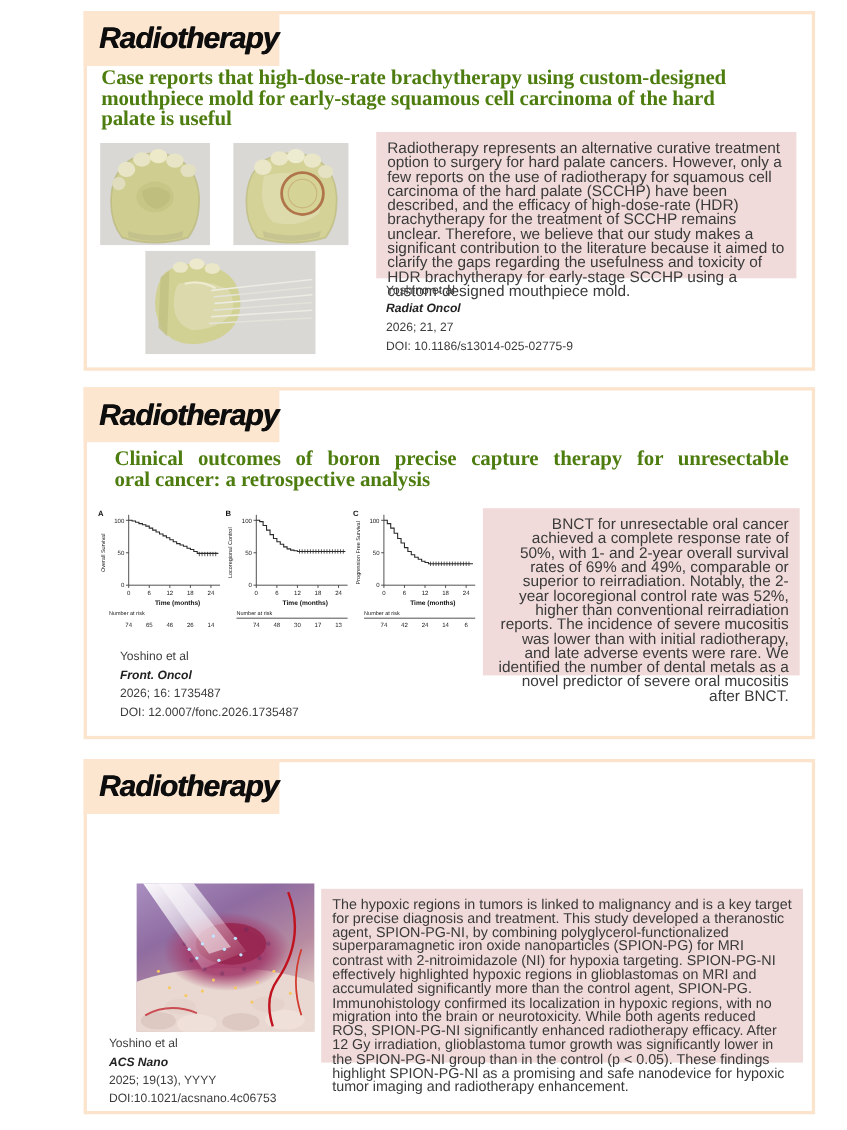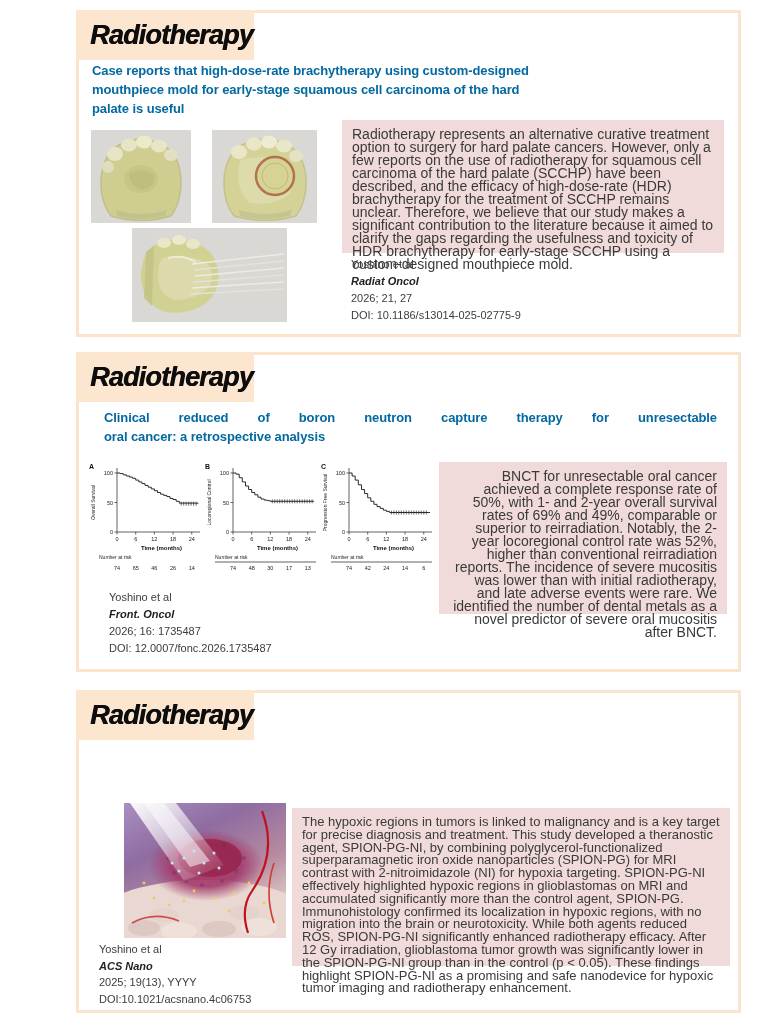--- a/index.html
+++ b/index.html
@@ -11,22 +11,22 @@
   .p1{top:10px;height:327px;}
   .p2{top:352px;height:320px;}
   .p3{top:690px;height:323px;}
 
   .sec-header{position:absolute;top:-3px;left:-3px;width:178px;height:50px;
               background:#fce6d0;display:flex;align-items:center;
               padding-left:14px;box-sizing:border-box;}
   .sec-title{font-style:italic;font-weight:700;font-size:27px;letter-spacing:-0.8px;
              color:#0d0d0d;text-shadow:0.5px 0 #0d0d0d;white-space:nowrap;}
 
-  .title{position:absolute;margin:0;font-size:13px;font-weight:700;color:#0369a1;
-         line-height:19px;letter-spacing:-0.1px;}
+  .title{position:absolute;margin:0;font-size:19px;font-weight:700;color:#4d7c0f;
+         line-height:19px;letter-spacing:-0.1px;font-family:Liberation Serif, serif;}
   .tline{display:block;}
   .t1{left:13px;top:48px;width:612px;}
   .t2{left:25px;top:53px;width:613px;}
   .t2 .tline.justify-full{text-align:justify;text-align-last:justify;}
   .t3{left:20px;top:47px;width:600px;line-height:19.5px;}
 
   .abstract{position:absolute;background:#f0dbda;color:#3a3a3a;
             font-size:14px;line-height:13px;padding:8px 10px;box-sizing:border-box;}
   .a1{left:263px;top:107px;width:382px;height:133px;}
   .a2{left:360px;top:107px;width:288px;height:152px;text-align:right;}
@@ -137,21 +137,21 @@
       <div>2026; 21, 27</div>
       <div>DOI: 10.1186/s13014-025-02775-9</div>
     </div>
   </section>
 
   <section class="panel p2">
     <div class="sec-header">
       <span class="sec-title">Radiotherapy</span>
     </div>
     <h2 class="title t2">
-      <span class="tline justify-full">Clinical reduced of boron neutron capture therapy for unresectable</span>
+      <span class="tline justify-full">Clinical outcomes of boron precise capture therapy for unresectable</span>
       <span class="tline">oral cancer: a retrospective analysis</span>
     </h2>
 
     <div class="km-figure">
       <div class="km"><svg width="115" height="116" viewBox="0 0 115 116">
             <text class="pl" x="2" y="9">A</text>
             <line class="ax" x1="30" y1="8" x2="30" y2="72"></line>
             <line class="ax" x1="30" y1="72" x2="113" y2="72"></line>
             <line class="ax" x1="27.5" y1="72" x2="30" y2="72"></line>
             <text class="tk e" x="26" y="74">0</text>

